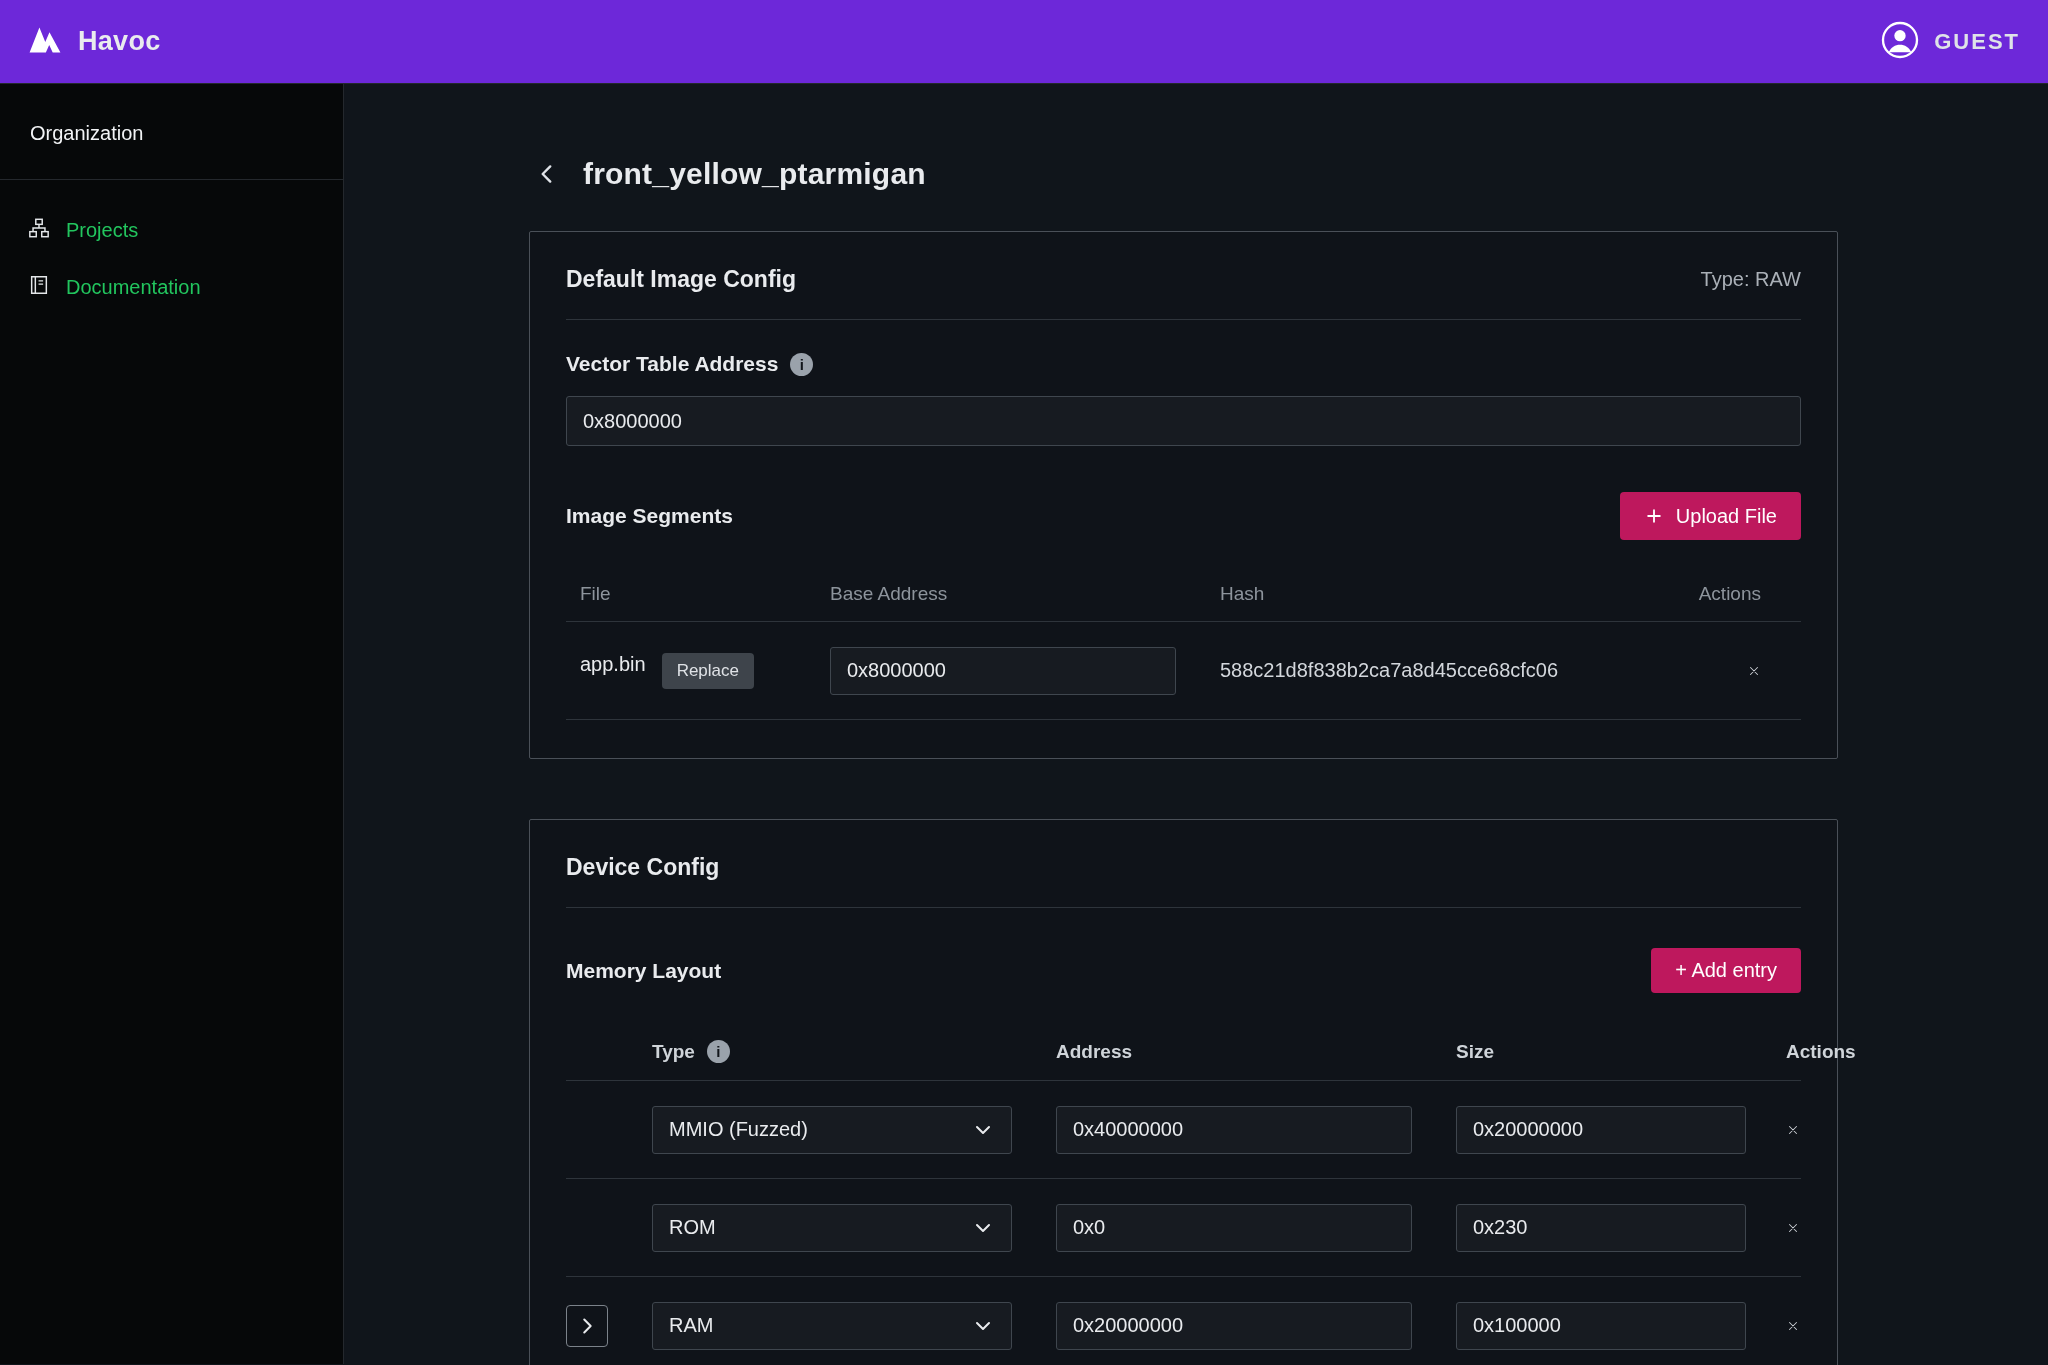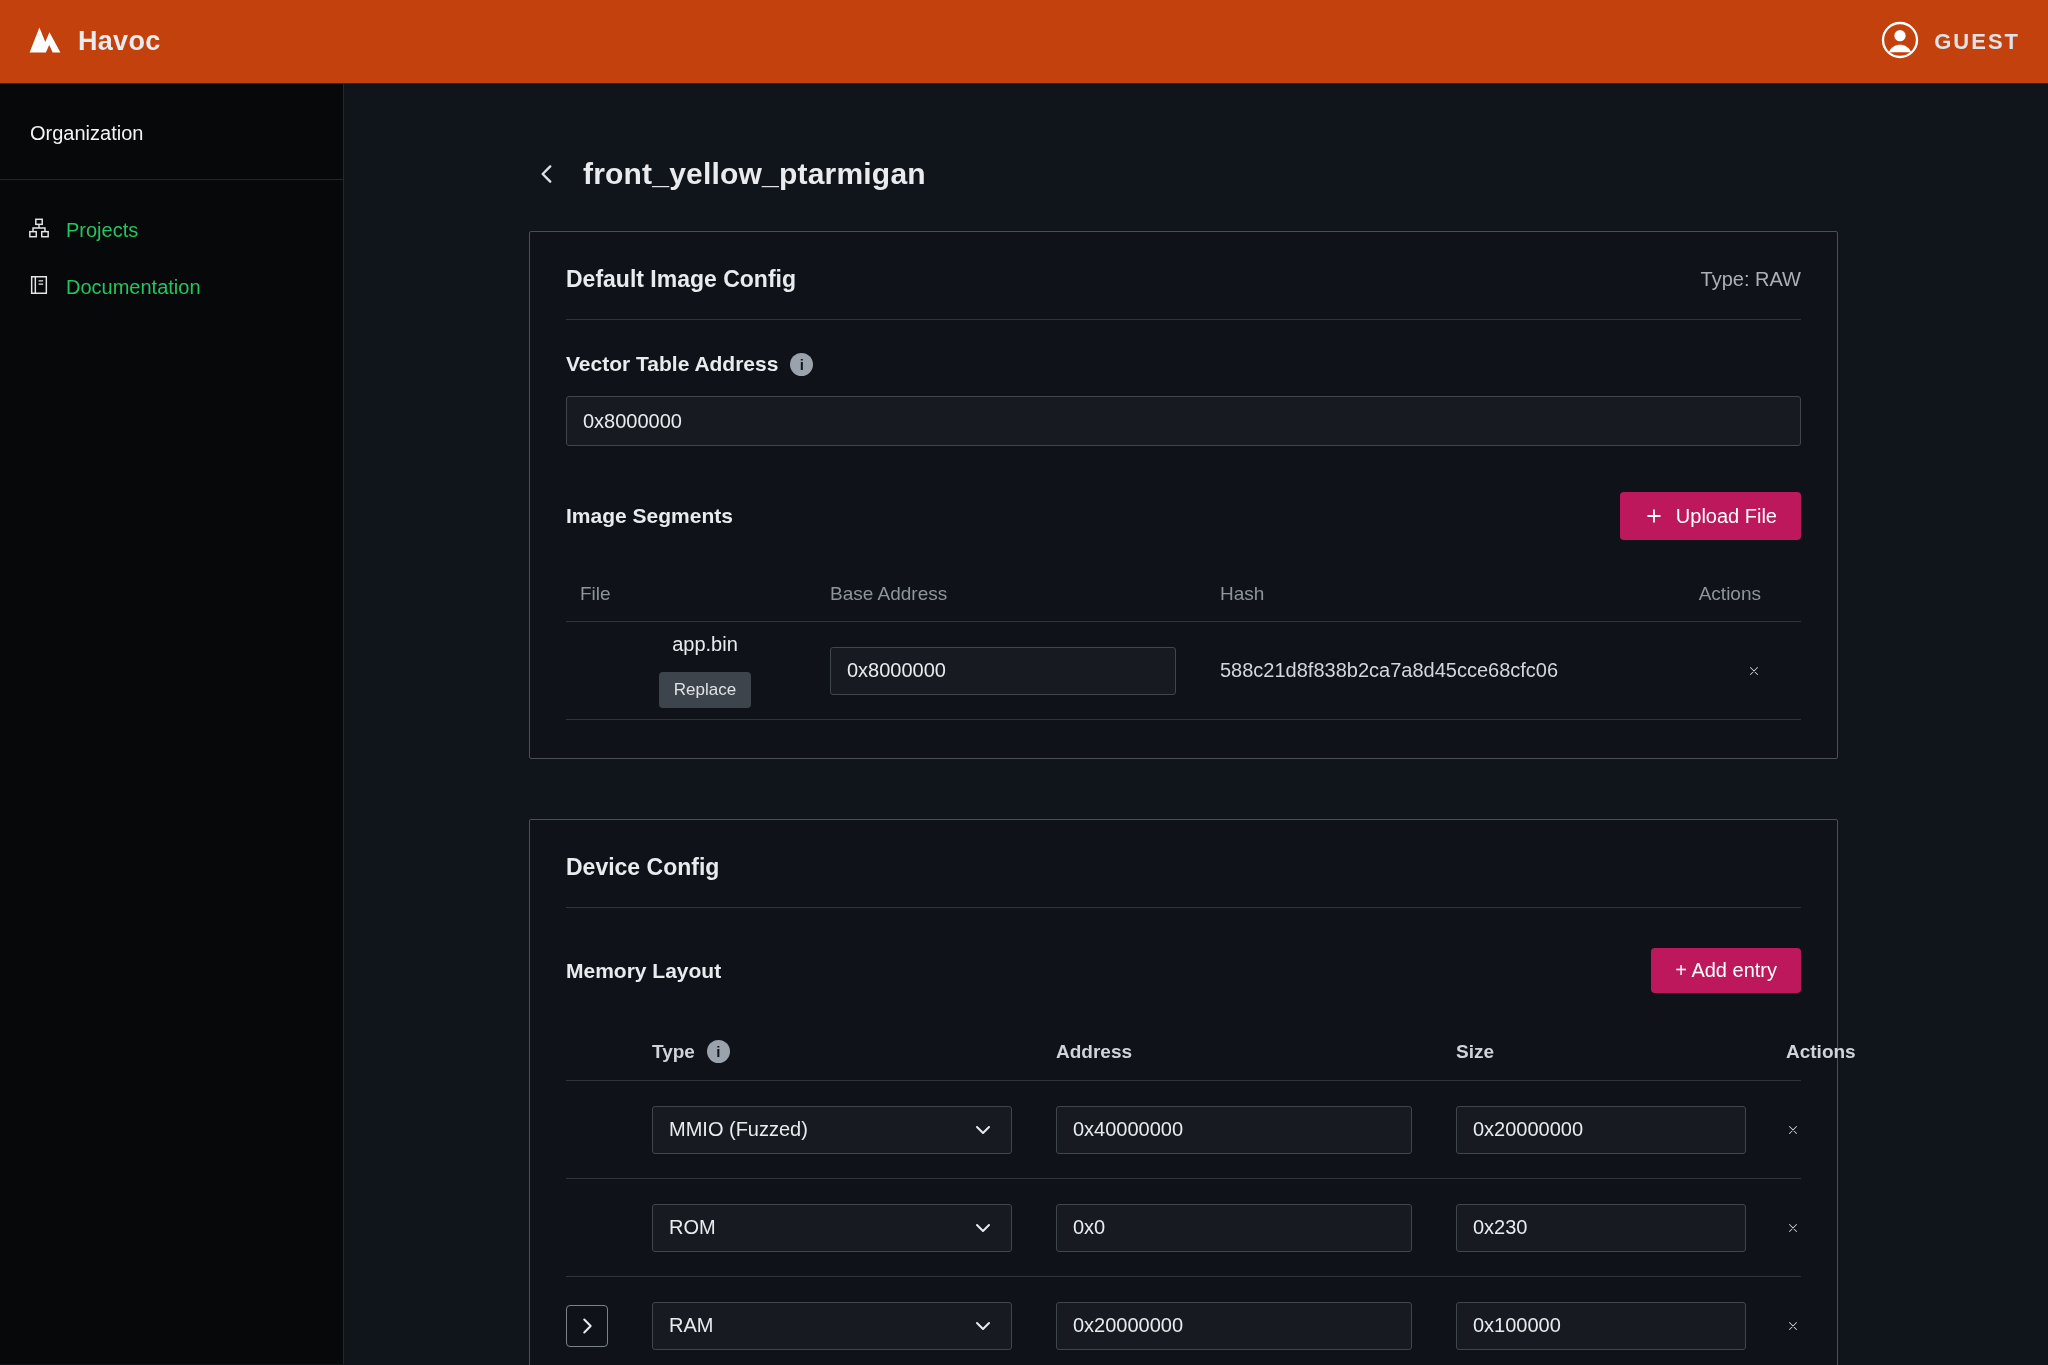--- a/index.html
+++ b/index.html
@@ -6,21 +6,21 @@
   html, body { width: 2048px; height: 1365px; }
   body {
     font-family: "Liberation Sans", sans-serif;
     background: #10151b;
     color: #e9ebee;
     overflow: hidden;
   }
 
   
   .topbar {
-    height: 84px; background: #c2410c;
+    height: 84px; background: #6d28d9;
     border-bottom: 1px solid #24282d;
     display: flex; align-items: center; justify-content: space-between;
     padding: 0 28px;
     gap: 48px;
   }
   .brand { display: flex; align-items: center; gap: 16px; }
   .brand-name { font-size: 27px; font-weight: 700; letter-spacing: .3px; }
   .user { display: flex; align-items: center; gap: 14px; }
   .user-name { font-size: 22px; font-weight: 600; letter-spacing: 2px; color: #dfe3e8; }
 
@@ -90,21 +90,21 @@
 
   
   .seg-table { margin-top: 26px; }
   .seg-grid {
     display: grid; grid-template-columns: 250px 390px 1fr 140px;
     align-items: center; padding: 0 14px;
   }
   .t-head { height: 56px; font-size: 19px; color: #8d949c; border-bottom: 1px solid #2e343b; }
   .t-row { height: 98px; border-bottom: 1px solid #2e343b; }
   .col-actions { justify-self: end; padding-right: 26px; }
-  .file-cell { display: flex; align-items: center; gap: 16px; font-size: 20px; flex-direction: column; }
+  .file-cell { display: flex; gap: 16px; font-size: 20px; }
   .chip {
     background: #3e444b; border: none; border-radius: 4px; color: #dfe2e6;
     font-size: 17px; padding: 8px 15px; cursor: pointer;
     font-family: "Liberation Sans", sans-serif;
   }
   .addr-input { width: 346px; height: 48px; }
   .hash { font-size: 20px; color: #d3d7dc; }
   .icon-btn {
     width: 40px; height: 40px; background: none; border: none; color: #c9cdd2;
     display: inline-flex; align-items: center; justify-content: center; cursor: pointer;

